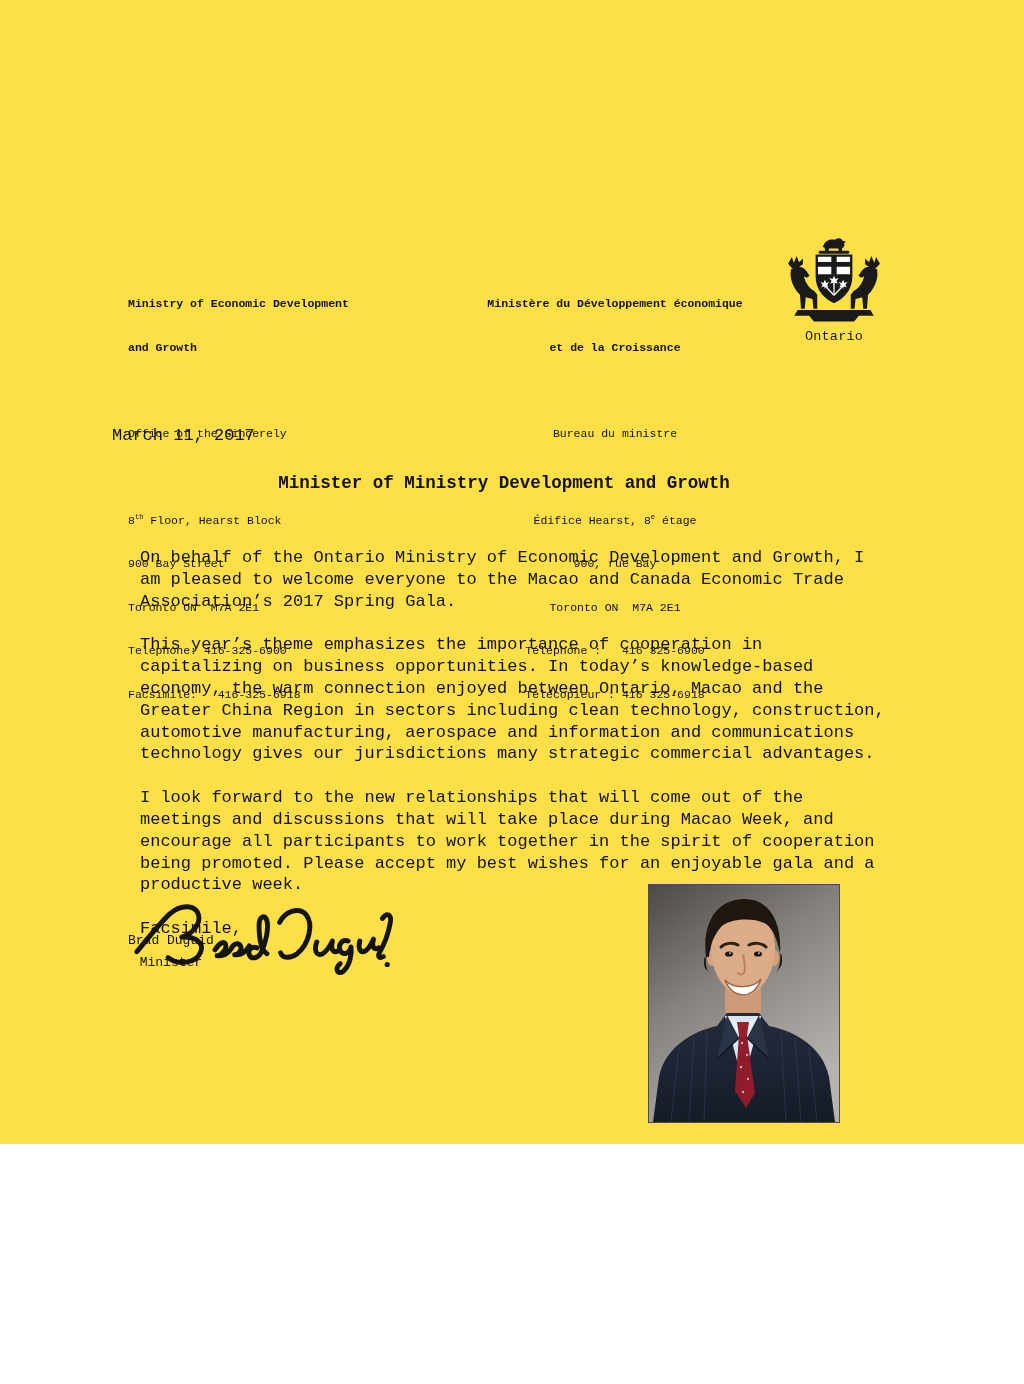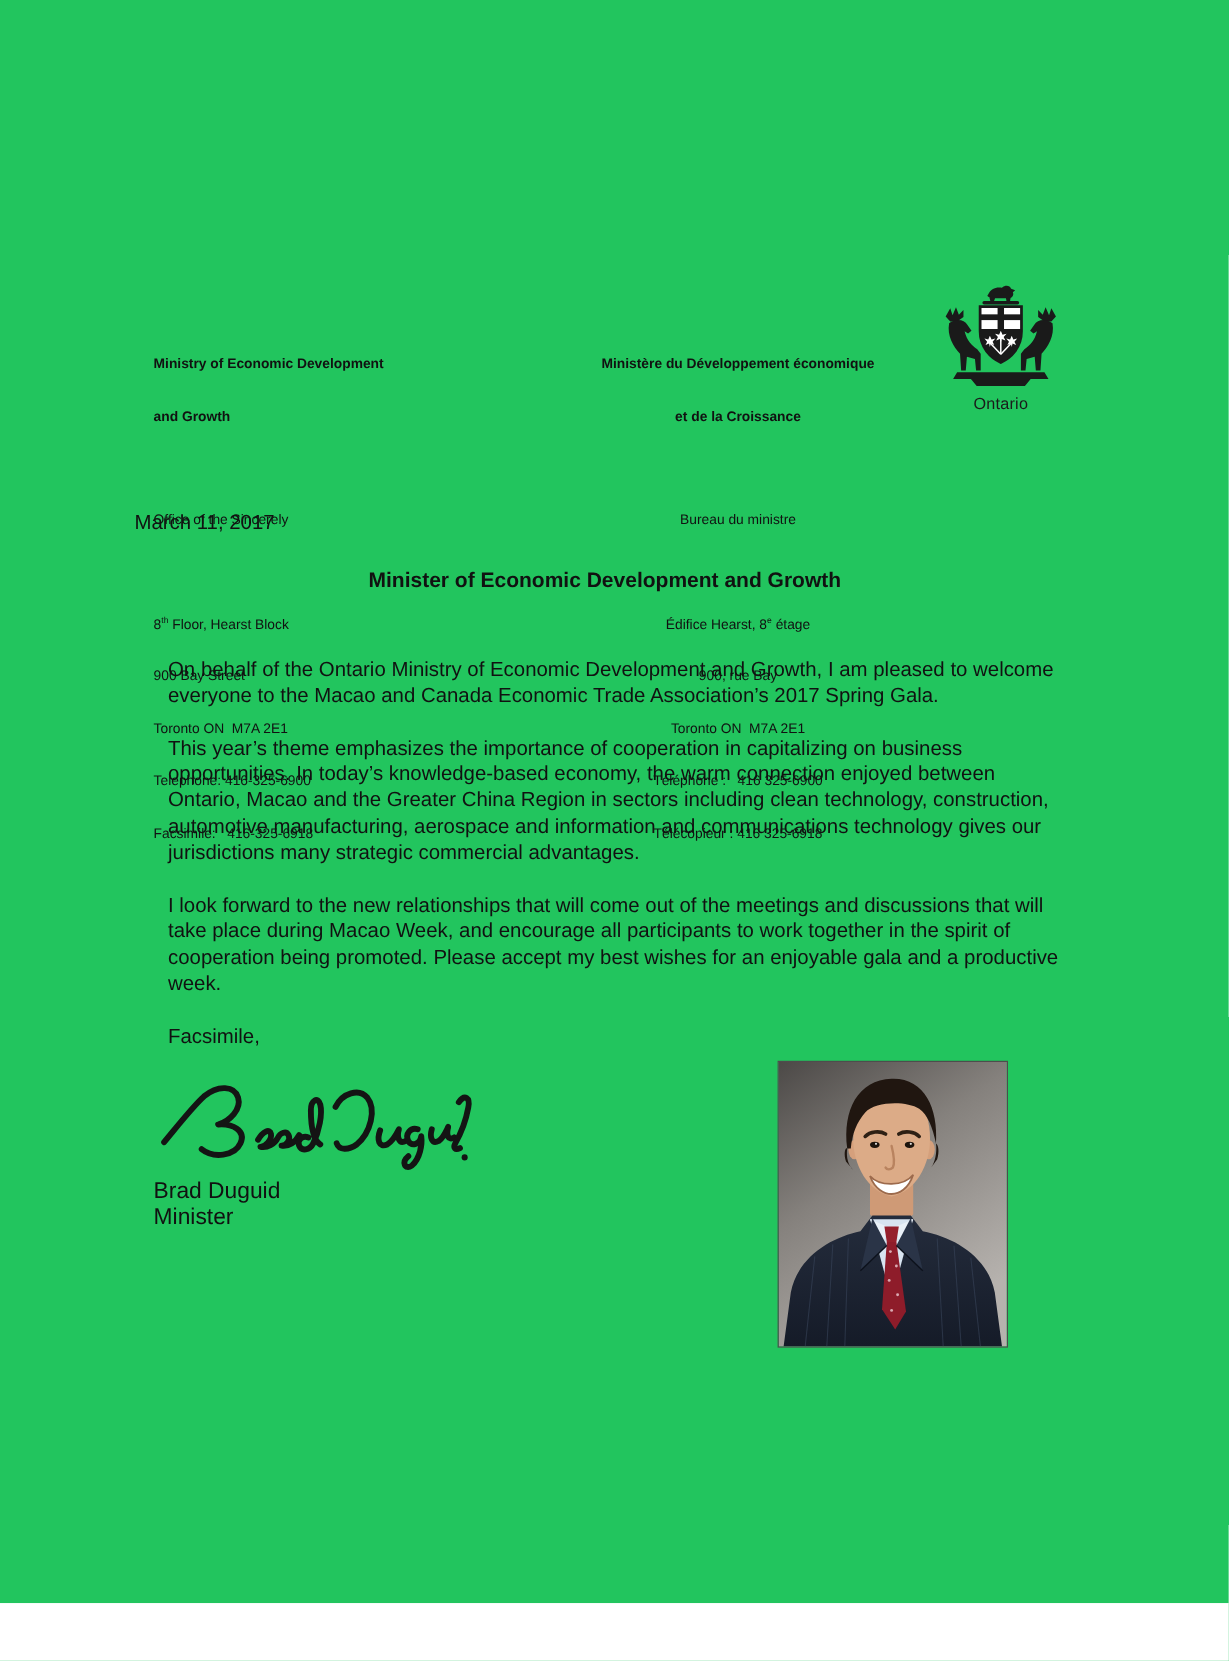--- a/index.html
+++ b/index.html
@@ -1,37 +1,37 @@
 <!DOCTYPE html>
 <html><head>
 <meta charset="utf-8">
 <style>
   html,body{margin:0;padding:0;background:#fff;}
-  .page{position:relative;width:1024px;height:1336px;background:#22c55e;overflow:hidden;
-        font-family:Liberation Sans, sans-serif;color:#111;}
+  .page{position:relative;width:1024px;height:1144px;background:#fde047;overflow:hidden;
+        font-family:Liberation Mono, monospace;color:#111;}
   
   .lh{position:absolute;font-size:11.5px;line-height:14.5px;white-space:pre-wrap;}
   .lh-en{left:128px;top:239px;width:305px;}
   .lh-fr{left:450px;top:239px;width:330px;text-align:center;}
   .lh .block{margin:0 0 14px 0;}
   .lh .bold{font-weight:bold;}
   .lh sup{font-size:0.62em;line-height:0;}
   
   .logo{position:absolute;left:782px;top:234px;width:104px;text-align:center;}
   .logo svg{display:block;margin:0 auto;}
   .logo-caption{font-size:13.5px;color:#1a1a1a;margin-top:5px;letter-spacing:0.2px;}
   
   .date{position:absolute;left:112px;top:426px;font-size:17px;}
   .title{position:absolute;left:128px;top:470px;width:752px;text-align:center;
          font-weight:bold;font-size:17.5px;line-height:27px;}
   .bodytext{position:absolute;left:128px;top:547px;width:754px;font-size:17px;line-height:21.8px;margin-left:12px;}
   .bodytext p{margin:0 0 22px 0;}
   .closing{margin:0;}
   .signature{position:absolute;left:129px;top:897px;width:266px;height:90px;}
-  .signer{position:absolute;left:128px;top:982px;font-size:19px;line-height:22px;}
+  .signer{position:absolute;left:128px;top:930px;font-size:13px;line-height:22px;text-align:center;}
   .photo{position:absolute;left:648px;top:884px;width:190px;height:237px;border:1px solid #4d4d4d;}
   .photo svg{display:block;}
 </style>
 </head>
 <body>
 
 <div class="page">
 
   <div class="lh lh-en">
     <div class="block bold">
@@ -97,21 +97,21 @@
         <path transform="translate(52,48.5) scale(1.0)" d="M0,-5 L1.5,-1.5 L5,-2.5 L2.5,0.5 L4,3.5 L0.8,2.2 L0,5.5 L-0.8,2.2 L-4,3.5 L-2.5,0.5 L-5,-2.5 L-1.5,-1.5 Z"></path>
         <path transform="translate(61.5,52.5) scale(0.95)" d="M0,-5 L1.5,-1.5 L5,-2.5 L2.5,0.5 L4,3.5 L0.8,2.2 L0,5.5 L-0.8,2.2 L-4,3.5 L-2.5,0.5 L-5,-2.5 L-1.5,-1.5 Z"></path>
       </g>
     </svg>
     <div class="logo-caption">Ontario</div>
   </div>
 
   <div class="date">March 11, 2017</div>
 
   <div class="title">
-    <div>Minister of Economic Development and Growth</div>
+    <div>Minister of Ministry Development and Growth</div>
   </div>
 
   <div class="bodytext">
     <p>On behalf of the Ontario Ministry of Economic Development and Growth, I am pleased to welcome everyone to the Macao and Canada Economic Trade Association’s 2017 Spring Gala.</p>
     <p>This year’s theme emphasizes the importance of cooperation in capitalizing on business opportunities. In today’s knowledge-based economy, the warm connection enjoyed between Ontario, Macao and the Greater China Region in sectors including clean technology, construction, automotive manufacturing, aerospace and information and communications technology gives our jurisdictions many strategic commercial advantages.</p>
     <p>I look forward to the new relationships that will come out of the meetings and discussions that will take place during Macao Week, and encourage all participants to work together in the spirit of cooperation being promoted. Please accept my best wishes for an enjoyable gala and a productive week.</p>
     <p class="closing">Facsimile,</p>
   </div>
 
   <svg class="signature" viewBox="0 0 268 92">

